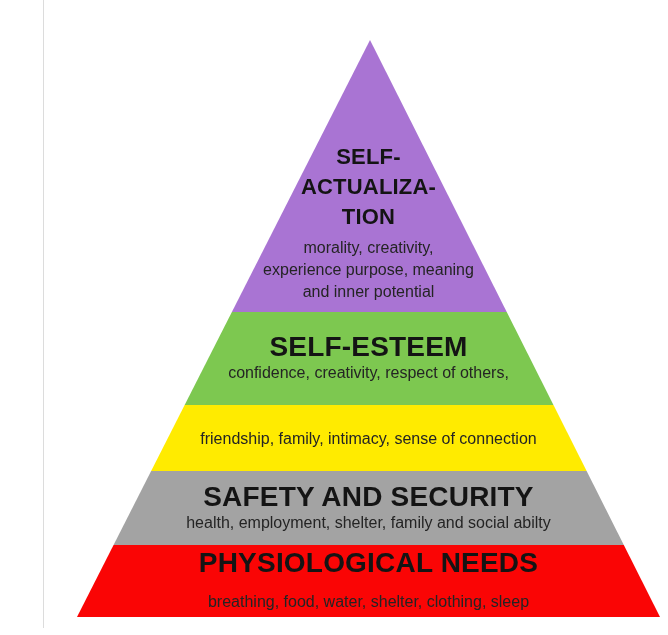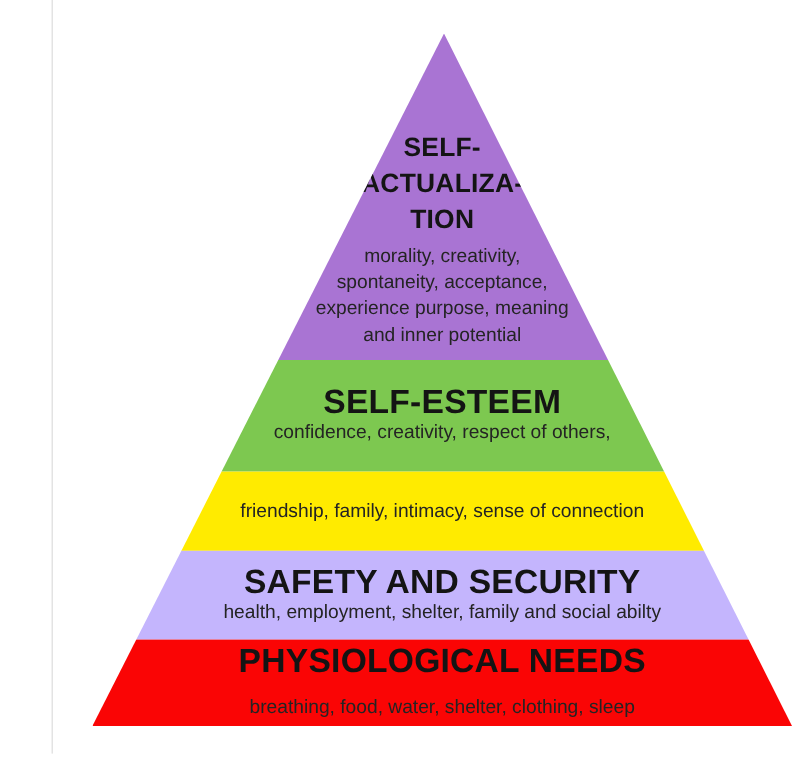--- a/index.html
+++ b/index.html
@@ -24,21 +24,21 @@
     left: 43px;
     top: 0;
     width: 1px;
     height: 628px;
     background: #dcdcdc;
   }
 
   .pyramid {
     position: absolute;
     left: 77px;
-    top: 28px;
+    top: 40px;
     width: 583px;
     height: 577px;
     clip-path: polygon(50.26% 0%, 100% 100%, 0% 100%);
     display: flex;
     flex-direction: column;
   }
 
   .band {
     width: 100%;
     display: flex;
@@ -87,42 +87,41 @@
   <div class="pyramid">
 
     <section class="band band-0" style="background-color: rgb(169, 116, 211);">
       <h2 class="level-title">
         <span class="tline">SELF-</span>
         <span class="tline">ACTUALIZA-</span>
         <span class="tline">TION</span>
       </h2>
       <p class="level-desc">
         <span class="dline">morality, creativity,</span>
-        <span class="dline">spontaneity, acceptance,</span>
         <span class="dline">experience purpose, meaning</span>
         <span class="dline">and inner potential</span>
       </p>
     </section>
 
     <section class="band band-1" style="background-color: rgb(125, 200, 80);">
       <h2 class="level-title">
         <span class="tline">SELF-ESTEEM</span>
       </h2>
       <p class="level-desc">
         <span class="dline">confidence, creativity, respect of others,</span>
       </p>
     </section>
 
     <section class="band band-2" style="background-color: rgb(255, 235, 0);">
       <p class="level-desc">
         <span class="dline">friendship, family, intimacy, sense of connection</span>
       </p>
     </section>
 
-    <section class="band band-3" style="background-color: #c4b5fd;">
+    <section class="band band-3" style="background-color: #a3a3a3;">
       <h2 class="level-title">
         <span class="tline">SAFETY AND SECURITY</span>
       </h2>
       <p class="level-desc">
         <span class="dline">health, employment, shelter, family and social abilty</span>
       </p>
     </section>
 
     <section class="band band-4" style="background-color: rgb(250, 5, 5); gap: 13px;">
       <h2 class="level-title">

